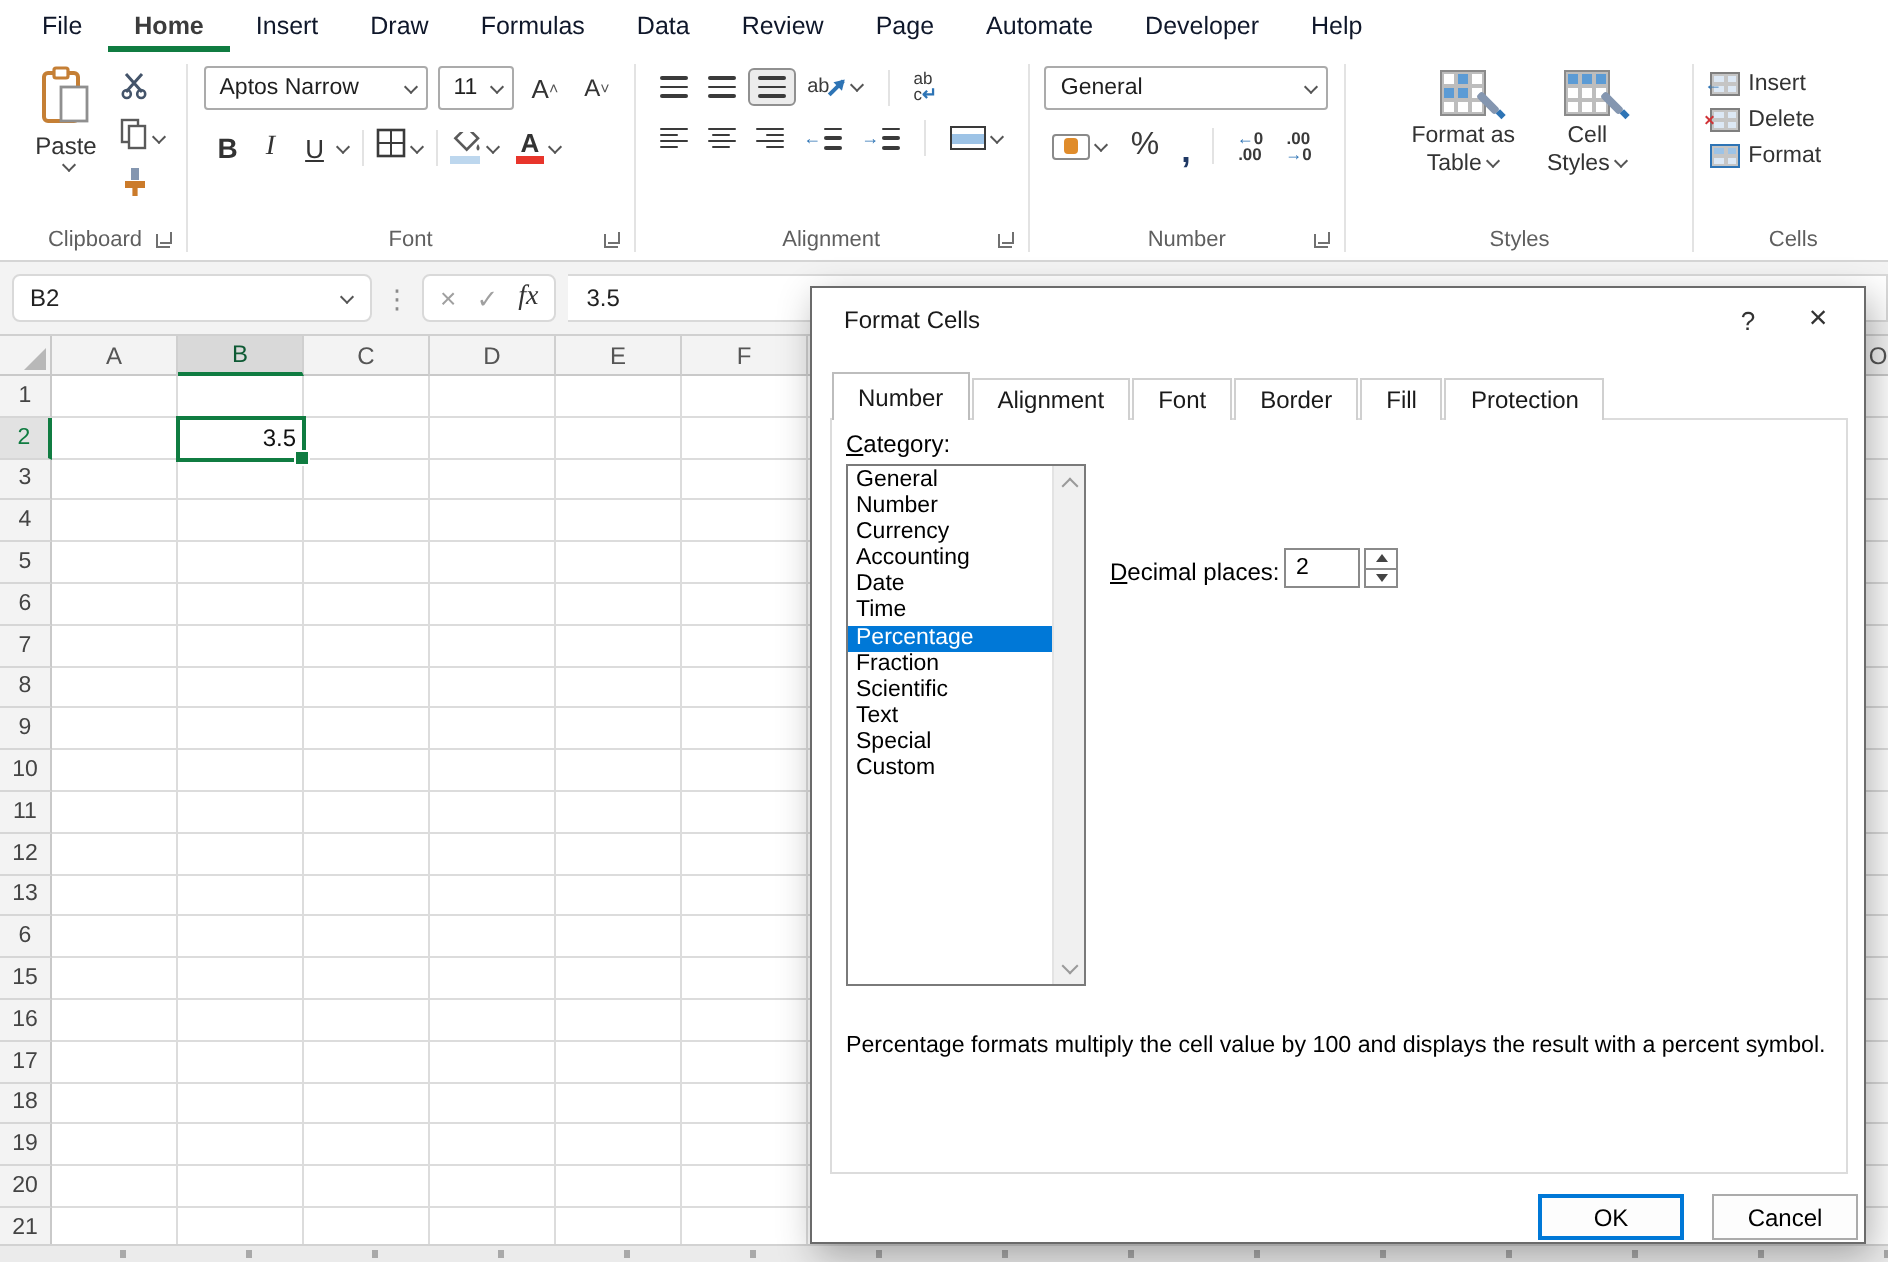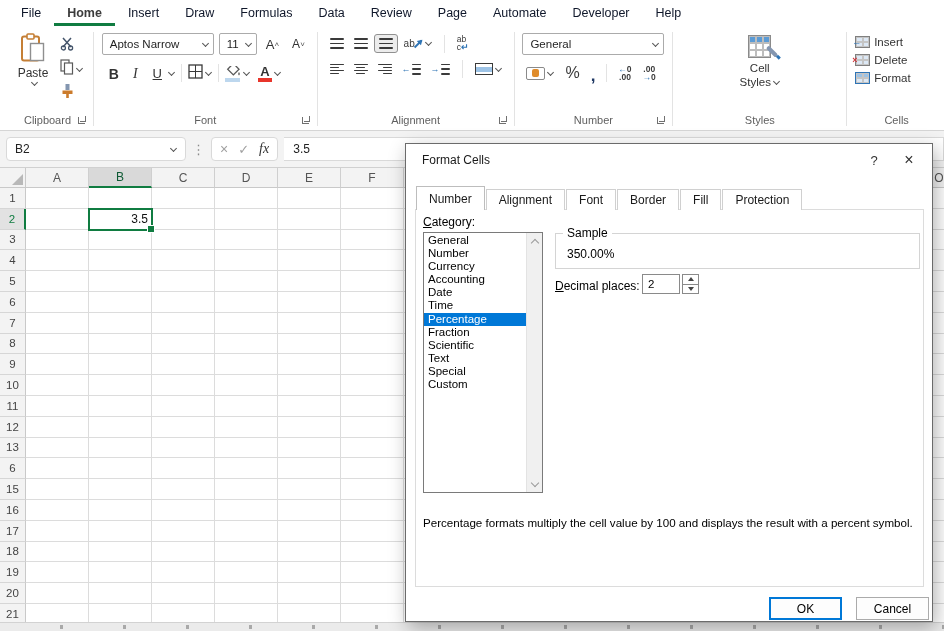--- a/index.html
+++ b/index.html
@@ -394,20 +394,38 @@
     <div class="rgroup-label">Number</div>
     <span class="launcher"></span>
   </div>
   <div class="vsep"></div>
 
   <div class="rgroup" style="width:214px">
     <div class="rgroup-body" style="justify-content:center">
       <div class="bigbtn">
         <span class="ic">
           <span class="cf">
+              <i></i>
+              <i class="b"></i>
+              <i></i>
+              <i class="b"></i>
+              <i class="b"></i>
+              <i></i>
+              <i></i>
+              <i></i>
+              <i></i>
+            </span>
+          <span class="brush"></span>
+        </span>
+        <span>Format as</span>
+        <span><span>Table</span><span class="chev sm"></span></span>
+      </div>
+      <div class="bigbtn">
+        <span class="ic">
+          <span class="cf">
               <i class="b"></i>
               <i class="b"></i>
               <i class="b"></i>
               <i></i>
               <i></i>
               <i></i>
               <i></i>
               <i></i>
               <i></i>
             </span>
@@ -882,24 +900,20 @@
       <div class="lscroll">
         <span class="up">
             <span class="sarr u"></span>
           </span>
         <span class="dn">
             <span class="sarr d"></span>
           </span>
       </div>
     </div>
 
-    <div class="samplebox">
-      <span class="legend">Sample</span>
-      <span class="val">350.00%</span>
-    </div>
 
     <div class="dp-label u-first">Decimal places:</div>
     <div class="dp-box">2</div>
     <div class="spin">
       <span class="sb">
           <span class="tri-u"></span>
         </span>
       <span class="sb">
           <span class="tri-d"></span>
         </span>

